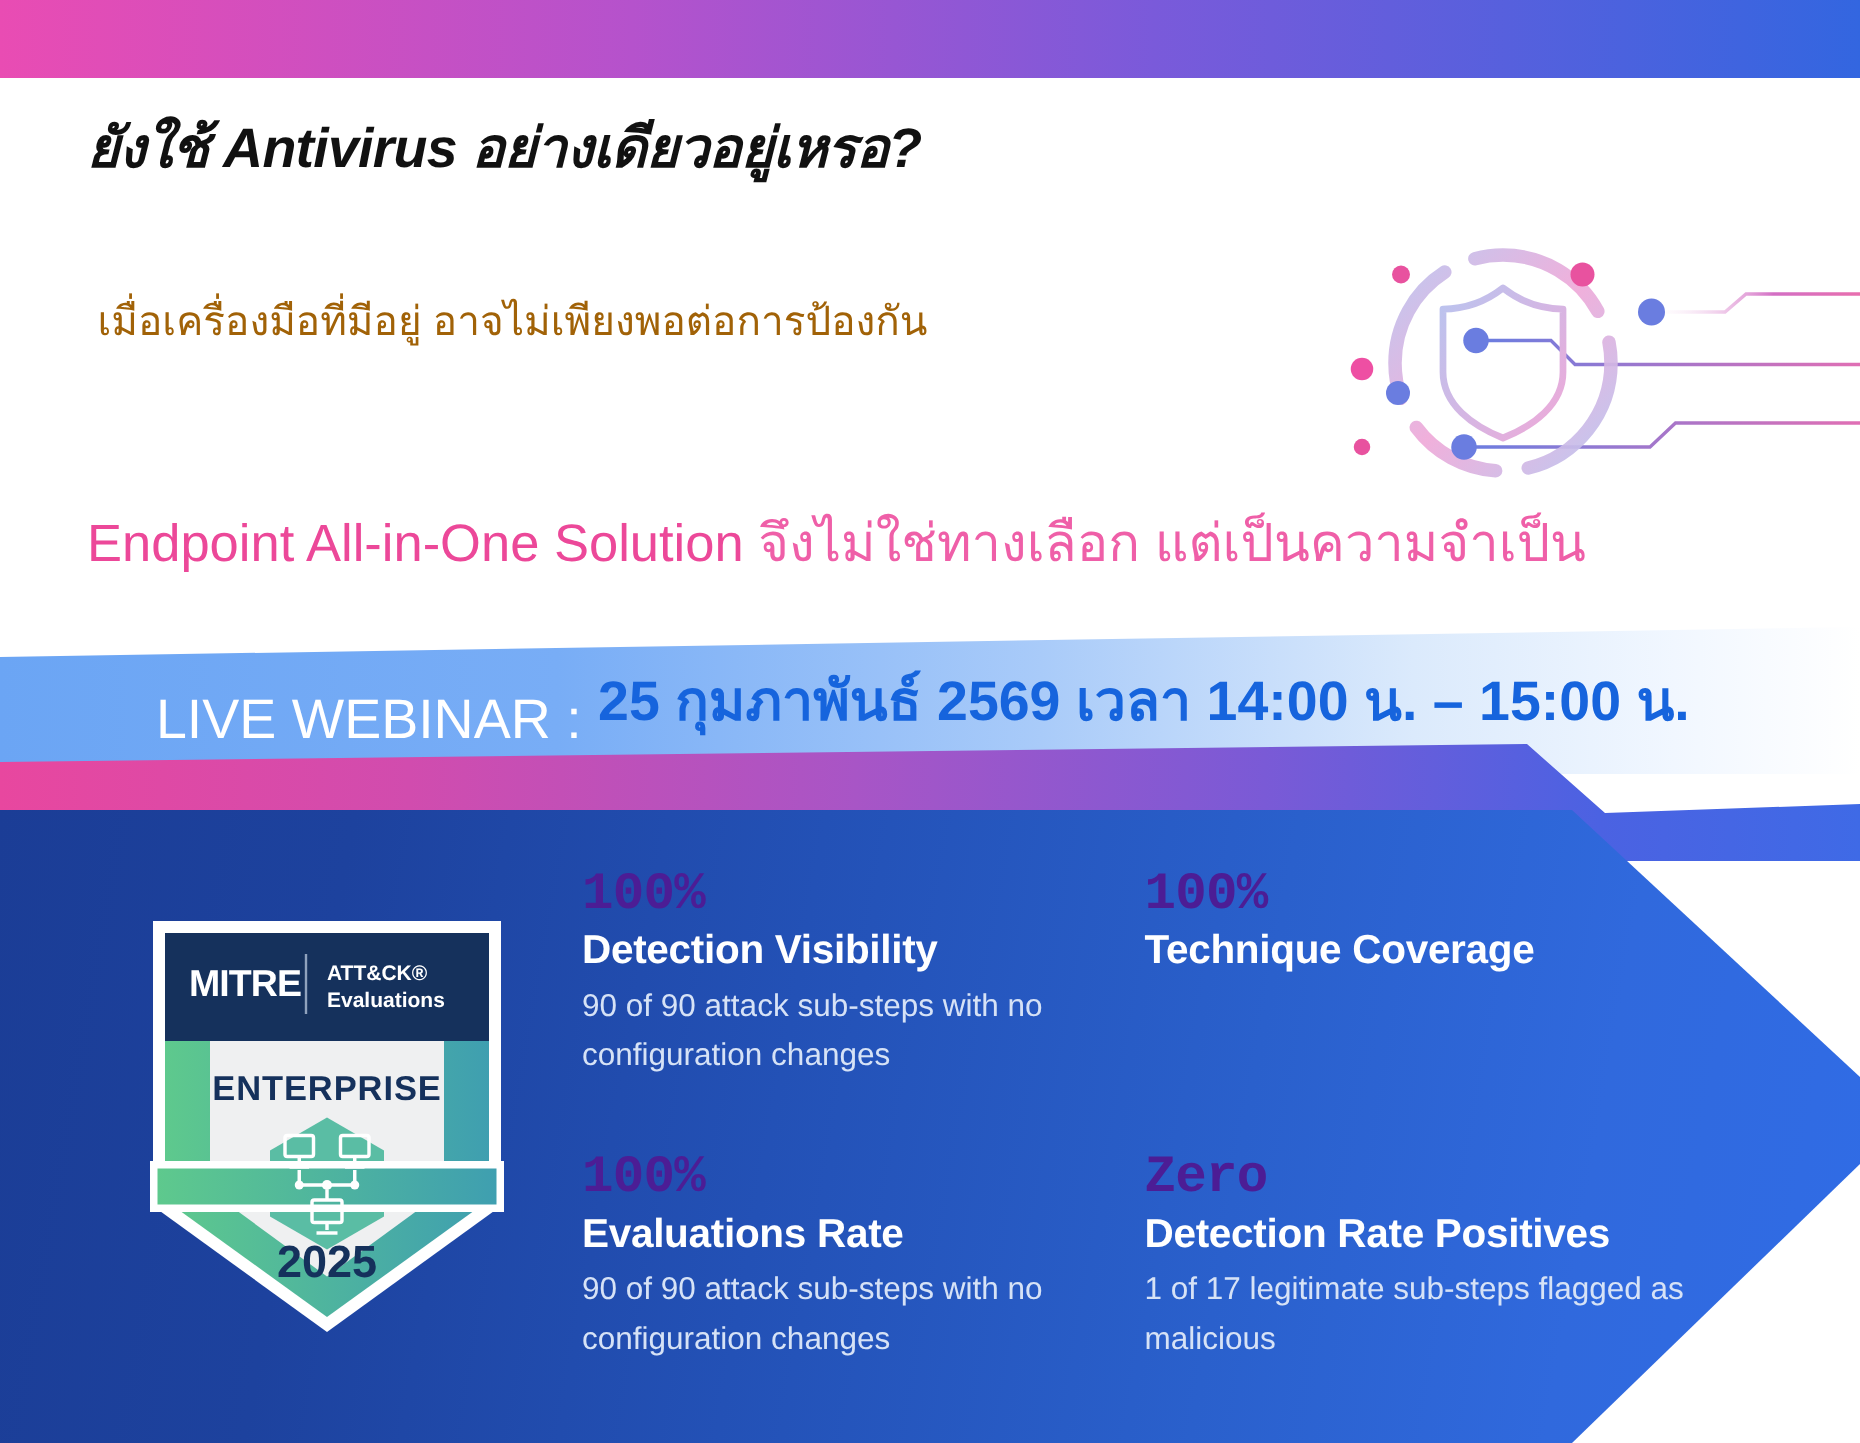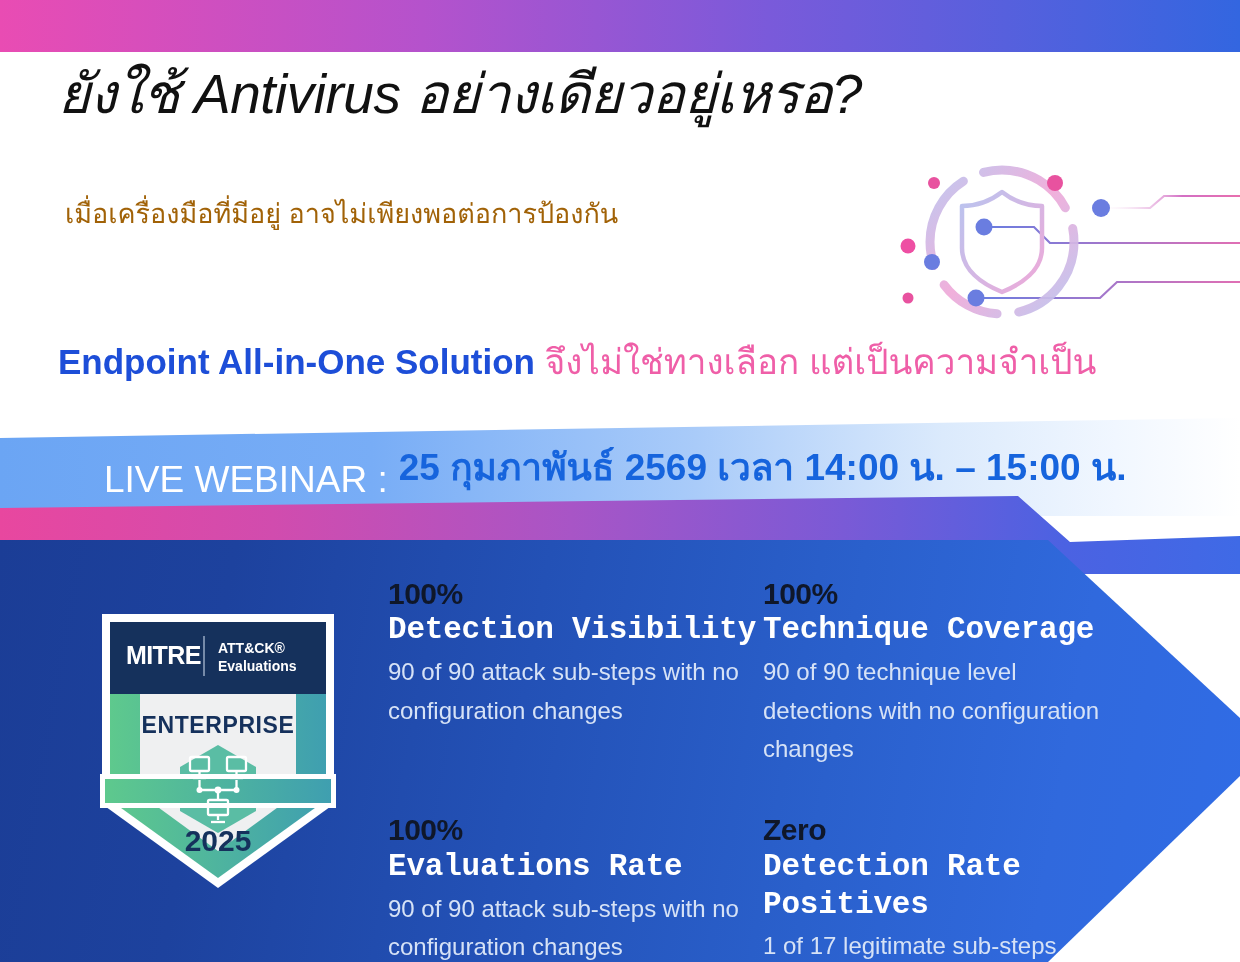--- a/index.html
+++ b/index.html
@@ -22,24 +22,24 @@
   .top-bar {
     position: absolute;
     left: 0; top: 0;
     width: 1240px; height: 52px;
     background: linear-gradient(90deg, #e94cb3 0%, #b552cc 34%, #7a5ada 62%, #3366e0 100%);
   }
 
   
   .headline {
     position: absolute;
-    left: 58px; top: 64px;
+    left: 58px; top: 78px;
     width: 1120px;
-    font-size: 55px;
-    font-weight: normal;
+    font-size: 37px;
+    font-weight: bold;
     font-style: italic;
     color: #111111;
     letter-spacing: -0.5px;
     line-height: 1.12;
     white-space: nowrap;
   }
   .sub-line {
     position: absolute;
     left: 65px;
     width: 800px;
@@ -52,22 +52,22 @@
   .sub-line-2 { top: 252px; }
 
   .solution-line {
     position: absolute;
     left: 58px; top: 334px;
     width: 1140px;
     font-size: 35px;
     white-space: nowrap;
   }
   .solution-em {
-    font-weight: bold;
-    color: #1d4ed8;
+    font-weight: normal;
+    color: #ec4899;
   }
   .solution-rest {
     color: #ef5fa8;
     margin-top: 44px;
   }
 
   
   .circuit-art {
     position: absolute;
     left: 812px; top: 150px;
@@ -125,37 +125,37 @@
 
   
   .stats {
     position: absolute;
     left: 388px; top: 578px;
     width: 790px;
   }
   .stat-row { display: flex; }
   .stat-cell { width: 375px; }
   .stat-value {
-    font-size: 30px;
+    font-size: 35px;
     font-weight: bold;
-    color: #0f172a;
+    color: #4c1d95;
     line-height: 1.08;
     letter-spacing: -0.5px;
+    font-family: Liberation Mono, monospace;
   }
   .stat-title {
-    font-size: 31px;
+    font-size: 27px;
     font-weight: bold;
     color: #ffffff;
     line-height: 1.22;
     margin-top: 1px;
     letter-spacing: -0.2px;
-    font-family: Liberation Mono, monospace;
   }
   .stat-desc {
-    font-size: 24px;
+    font-size: 21px;
     color: #d6e2f6;
     line-height: 1.6;
     margin-top: 4px;
     max-width: 360px;
   }
   .stat-spacer { height: 46px; }
 </style>
 </head>
 <body>
 
@@ -290,21 +290,20 @@
 
     <div class="stat-row">
       <div class="stat-cell">
         <div class="stat-value">100%</div>
         <div class="stat-title">Detection Visibility</div>
         <div class="stat-desc">90 of 90 attack sub-steps with no configuration changes</div>
       </div>
       <div class="stat-cell">
         <div class="stat-value">100%</div>
         <div class="stat-title">Technique Coverage</div>
-        <div class="stat-desc">90 of 90 technique level detections with no configuration changes</div>
       </div>
     </div>
 
     <div class="stat-spacer"></div>
 
     <div class="stat-row">
       <div class="stat-cell">
         <div class="stat-value">100%</div>
         <div class="stat-title">Evaluations Rate</div>
         <div class="stat-desc">90 of 90 attack sub-steps with no configuration changes</div>

